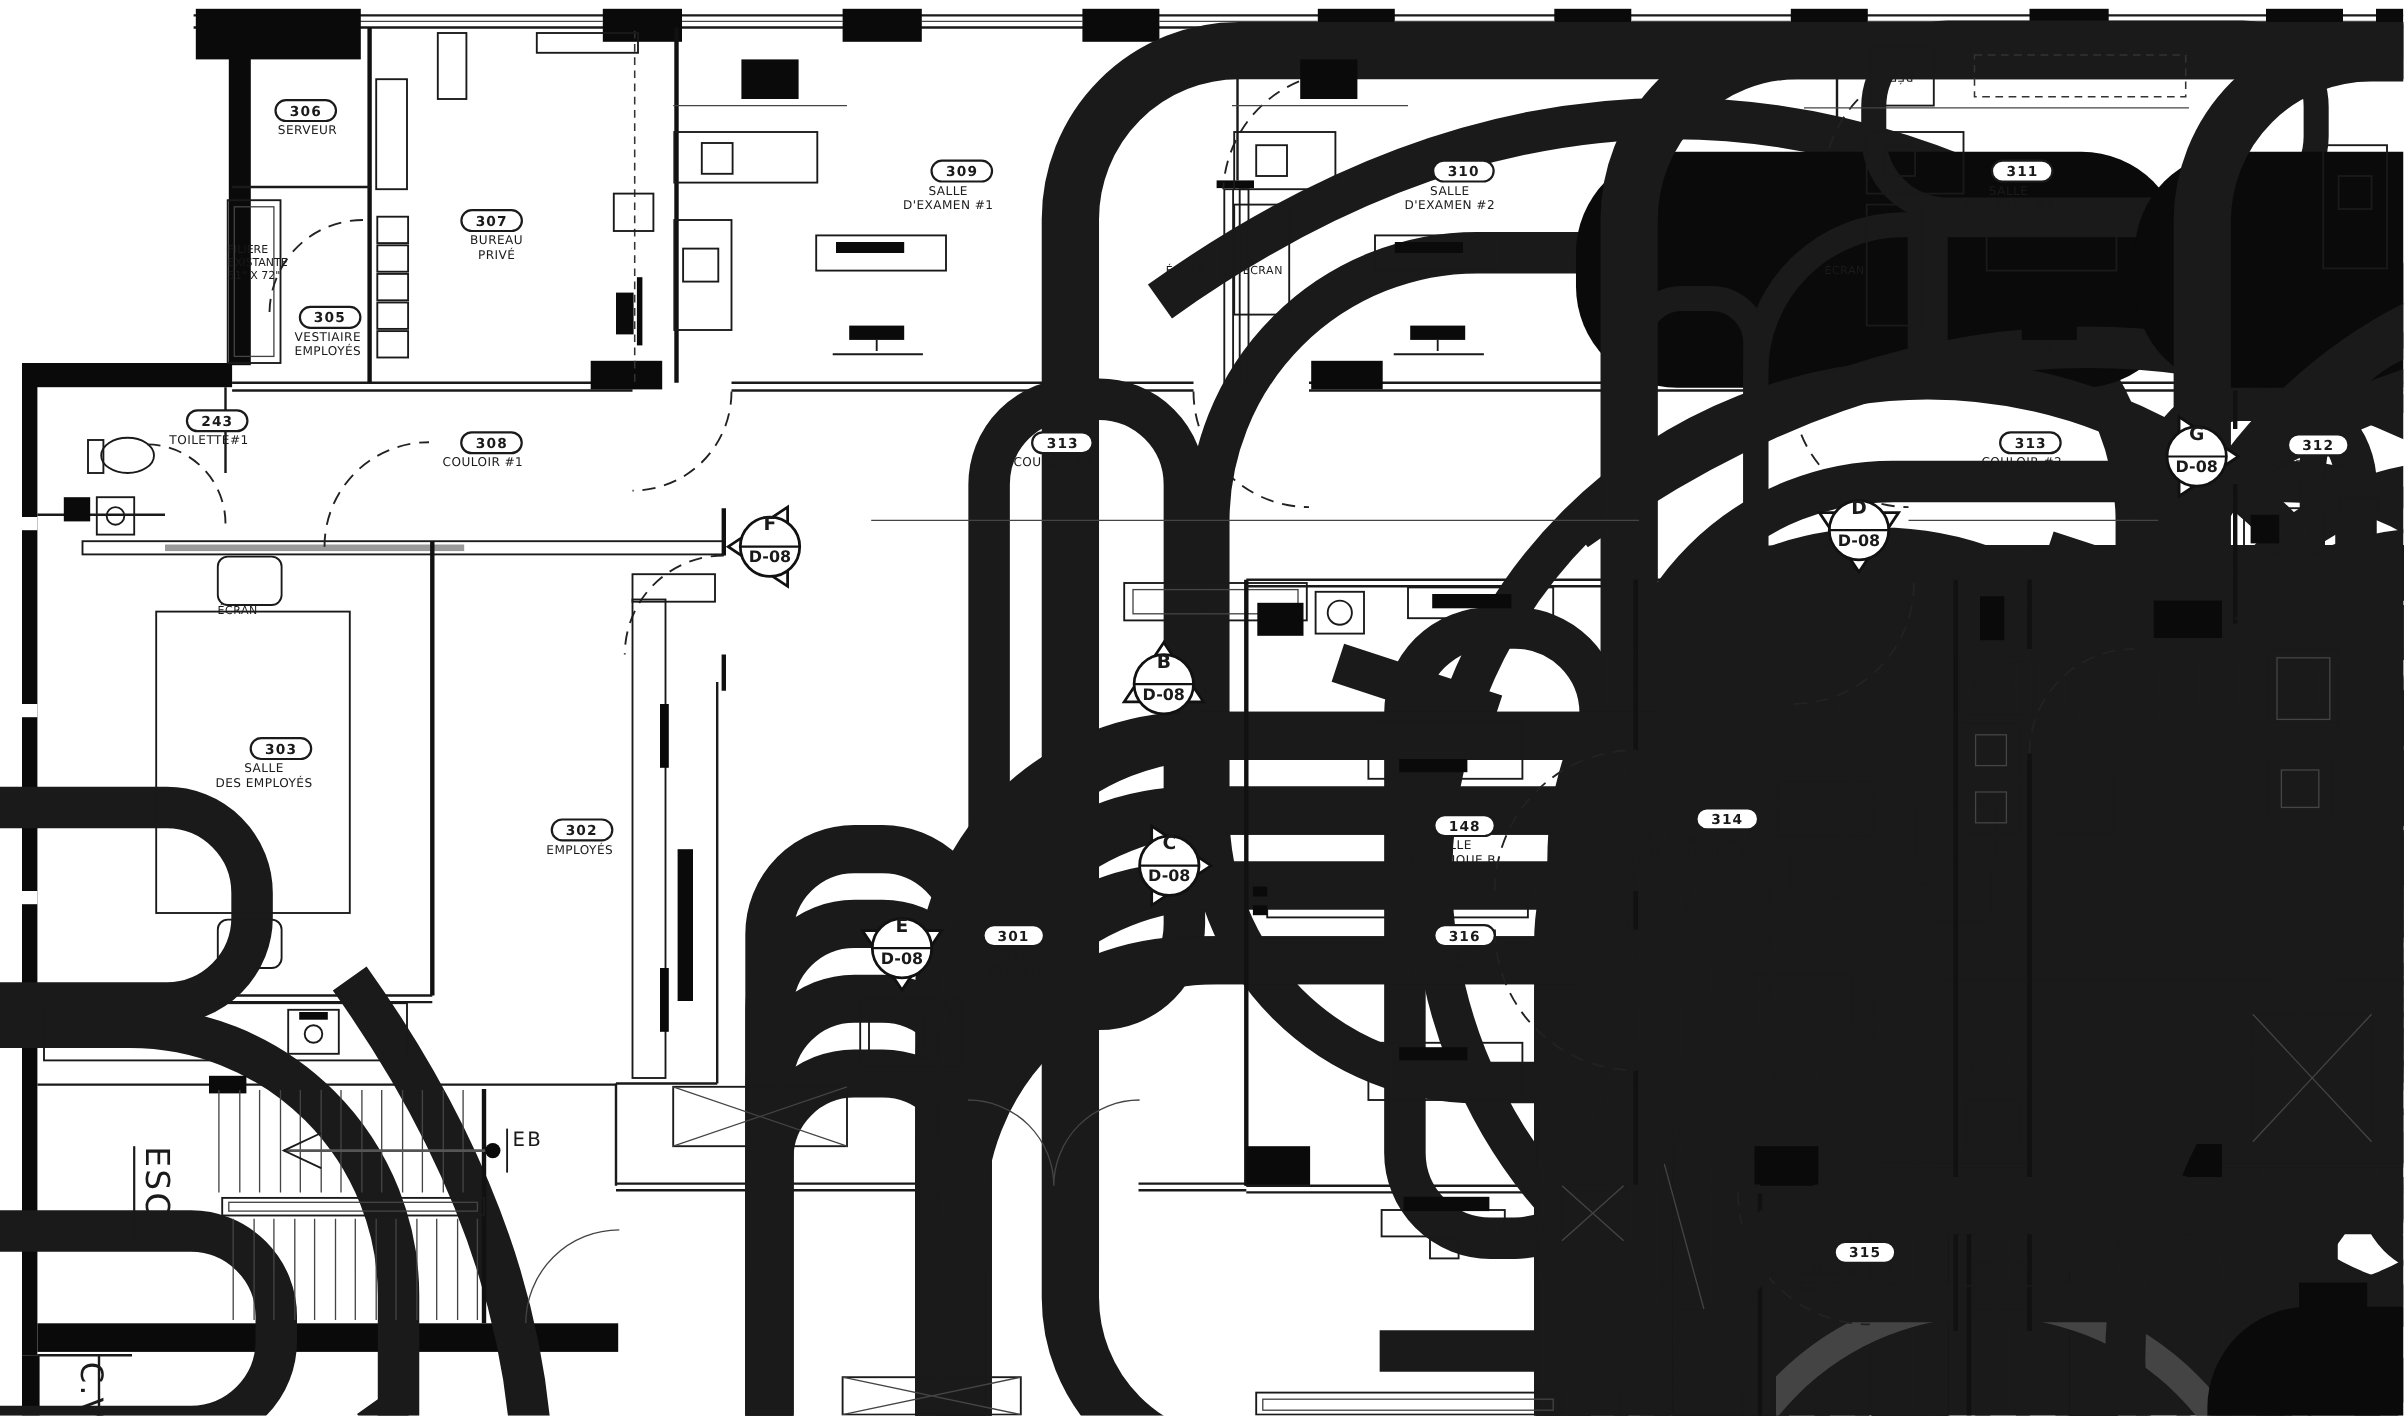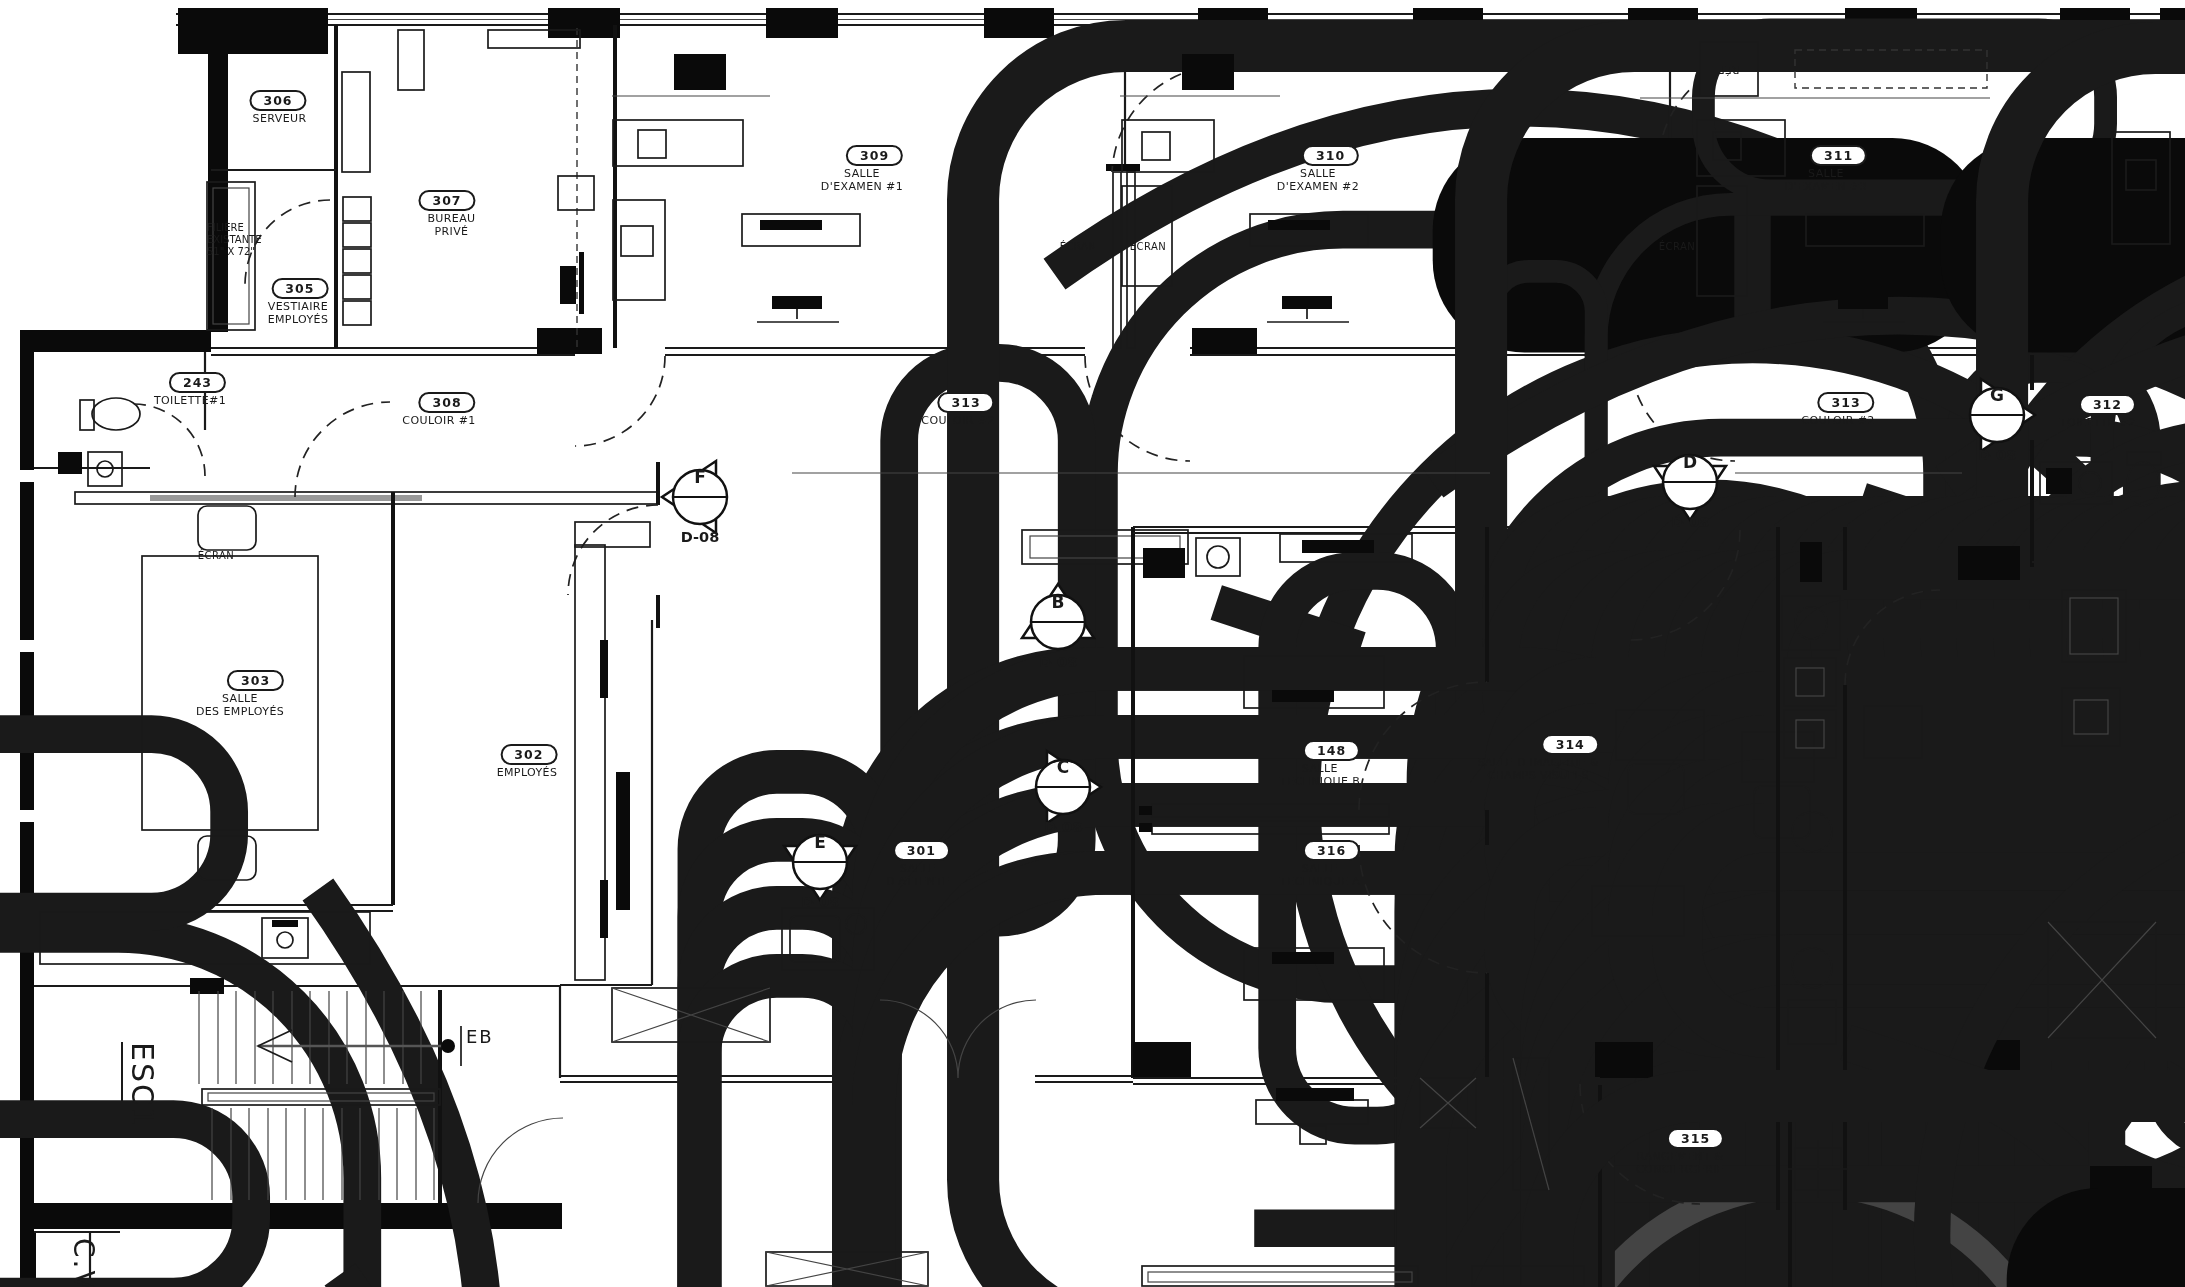--- a/index.html
+++ b/index.html
@@ -18,21 +18,21 @@
   .rlabel{position:absolute;transform:translate(-50%,0);display:flex;flex-direction:column;
           align-items:flex-end;gap:2px;text-align:center;z-index:5;}
   .tag{display:inline-block;border:2px solid #1a1a1a;border-radius:11px;background:#fff;
        padding:1px 12px;font-size:12.5px;font-weight:bold;letter-spacing:1px;line-height:15px;}
   .rname{font-size:11px;line-height:12.5px;letter-spacing:.4px;white-space:pre-line;max-width:150px;}
   .small-note{position:absolute;font-size:10px;line-height:12px;white-space:pre-line;z-index:5;}
   .ecran{position:absolute;font-size:10px;letter-spacing:.5px;z-index:5;transform:translate(-50%,0);margin-top:44px;}
   .dtag{position:absolute;width:84px;height:84px;transform:translate(-50%,-50%);z-index:6;}
   .dtag svg{position:absolute;left:0;top:0;}
   .dletter{position:absolute;left:0;width:84px;top:12px;text-align:center;font-size:17px;font-weight:bold;}
-  .dcode{position:absolute;left:0;width:84px;top:44px;text-align:center;font-size:14.5px;font-weight:bold;margin-top:30px;}
+  .dcode{position:absolute;left:0;width:84px;top:44px;text-align:center;font-size:14.5px;font-weight:bold;}
   .rot90{transform:rotate(90deg);transform-origin:left top;}
   .rot180{transform:translate(-50%,-50%) rotate(180deg);}
   .bigtxt{position:absolute;font-size:30px;letter-spacing:2px;z-index:5;}
   .underln{border-bottom:2px solid #1a1a1a;padding-bottom:2px;}
 </style>
 </head>
 <body>
 
 <div id="plan">
 

